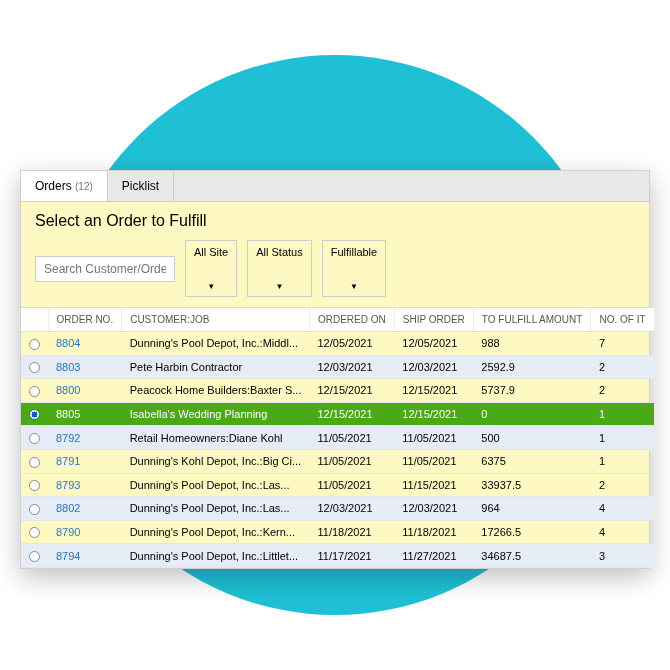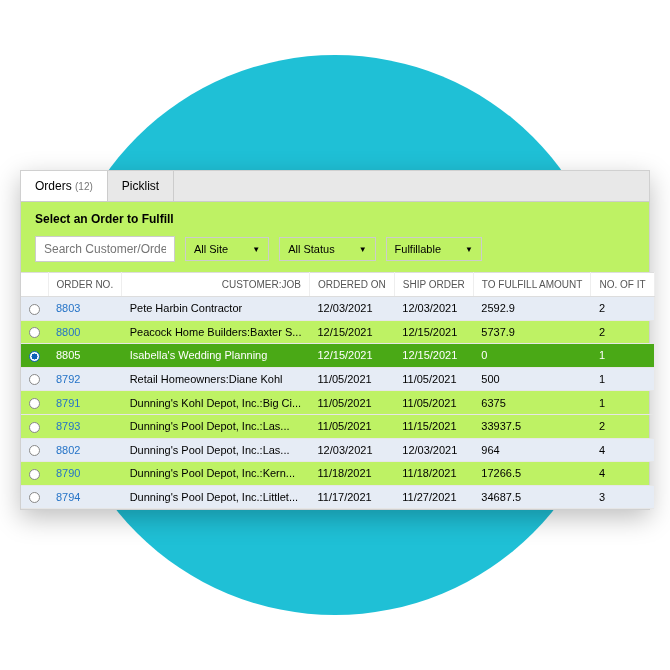--- a/index.html
+++ b/index.html
@@ -1,29 +1,29 @@
 <!DOCTYPE html>
 <html><head>
 <meta charset="utf-8">
 <style>
 * { box-sizing: border-box; margin: 0; padding: 0; }
 body { width: 670px; height: 670px; background: #fff; font-family: Arial, sans-serif; position: relative; overflow: hidden; }
 .circle { width: 560px; height: 560px; background: #1fc0d6; border-radius: 50%; position: absolute; left: 55px; top: 55px; z-index: 0; }
-.panel { position: absolute; left: 20px; top: 170px; width: 630px; background: #bef264; z-index: 1; box-shadow: 0 8px 24px rgba(0,0,0,0.25); border: 1px solid #d0d0d0; }
+.panel { position: absolute; left: 20px; top: 170px; width: 630px; background: #fef9c3; z-index: 1; box-shadow: 0 8px 24px rgba(0,0,0,0.25); border: 1px solid #d0d0d0; }
 .tabs { display: flex; background: #e8e8e8; border-bottom: 1px solid #ccc; }
 .tab { padding: 8px 14px; font-size: 12px; border-right: 1px solid #ccc; cursor: pointer; }
 .tab.active { background: #fff; }
 .tab-count { color: #777; font-size: 10px; }
-.heading { padding: 10px 14px 6px; font-size: 12px; font-weight: 700; }
+.heading { padding: 10px 14px 6px; font-size: 16px; font-weight: 400; }
 .filters { display: flex; gap: 10px; padding: 4px 14px 10px; align-items: center; }
 .search { padding: 5px 8px; font-size: 12px; border: 1px solid #ccc; width: 140px; color: #888; }
-.dd { display: flex; align-items: center; gap: 24px; padding: 5px 8px; font-size: 11px; border: 1px solid #ccc; cursor: pointer; white-space: nowrap; }
+.dd { display: flex; align-items: center; gap: 24px; padding: 5px 8px; font-size: 11px; border: 1px solid #ccc; cursor: pointer; white-space: nowrap; flex-direction: column; }
 .dd .caret { font-size: 8px; }
 .grid { width: 100%; border-collapse: collapse; font-size: 11px; }
-.grid th { text-align: right; padding: 6px 8px; background: #fff; color: #555; font-weight: 400; font-size: 10px; border-top: 1px solid #ddd; border-bottom: 1px solid #ddd; border-right: 1px solid #eee; white-space: nowrap; overflow: hidden; }
+.grid th { text-align: left; padding: 6px 8px; background: #fff; color: #555; font-weight: 400; font-size: 10px; border-top: 1px solid #ddd; border-bottom: 1px solid #ddd; border-right: 1px solid #eee; white-space: nowrap; overflow: hidden; }
 .grid td { padding: 5px 8px; border-bottom: 1px solid #e6e6e6; white-space: nowrap; overflow: hidden; text-overflow: ellipsis; }
 .grid tr.alt td { background: #e6ecf5; margin-left: 32px; }
 .grid tr.sel td { background: #4aa916; color: #fff; }
 .radio { width: 11px; height: 11px; border: 1px solid #888; border-radius: 50%; display: inline-block; vertical-align: middle; background: #fff; }
 .radio.checked { background: radial-gradient(circle at center, #0b5fb5 45%, #fff 50%); border-color: #0b5fb5; }
 .orderno { color: #2674c7; }
 .sel .orderno { color: #2f5e12; }
 .c-radio { width: 22px; }
 .c-order { width: 54px; }
 .c-cust { width: 174px; }
@@ -80,20 +80,29 @@
         <th></th>
         <th>ORDER NO.</th>
         <th>CUSTOMER:JOB</th>
         <th>ORDERED ON</th>
         <th>SHIP ORDER</th>
         <th>TO FULFILL AMOUNT</th>
         <th>NO. OF IT</th>
       </tr>
     </thead>
     <tbody id="tbody">
+        <tr>
+          <td><span class="radio"></span></td>
+          <td class="orderno">8804</td>
+          <td>Dunning's Pool Depot, Inc.:Middl...</td>
+          <td>12/05/2021</td>
+          <td>12/05/2021</td>
+          <td>988</td>
+          <td>7</td>
+        </tr>
         <tr class="alt">
           <td><span class="radio"></span></td>
           <td class="orderno">8803</td>
           <td>Pete Harbin Contractor</td>
           <td>12/03/2021</td>
           <td>12/03/2021</td>
           <td>2592.9</td>
           <td>2</td>
         </tr>
         <tr>

